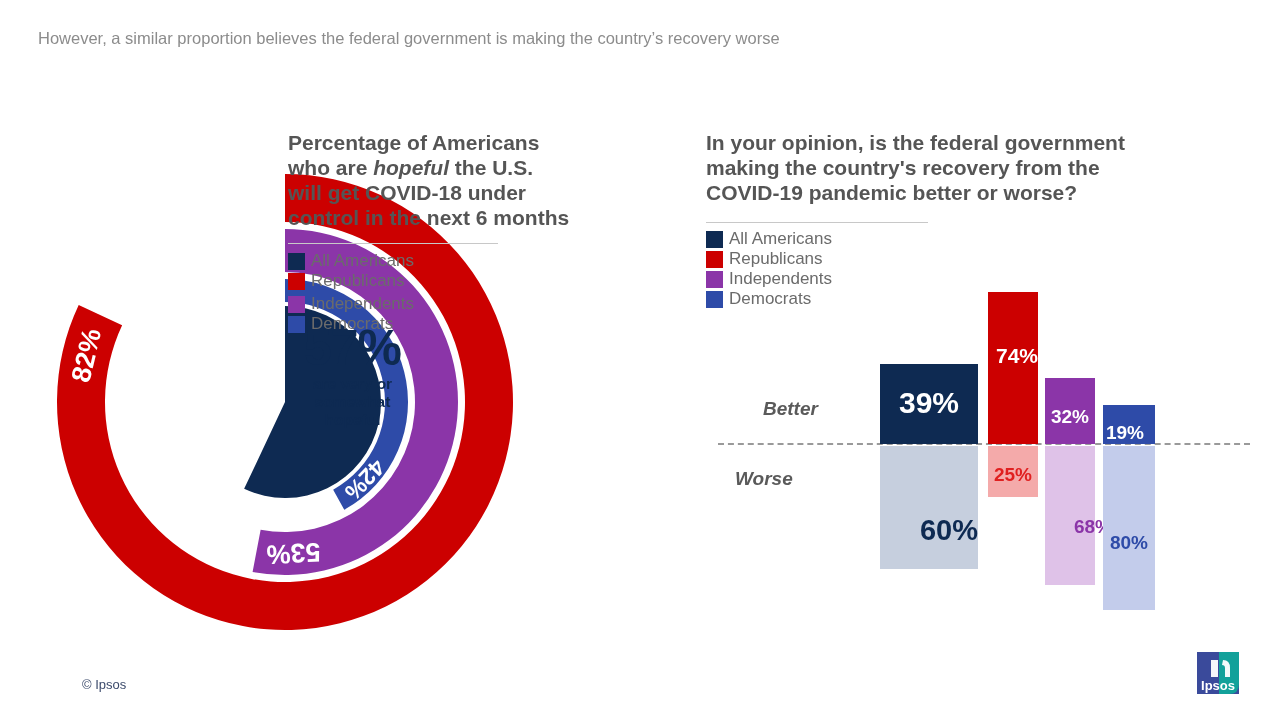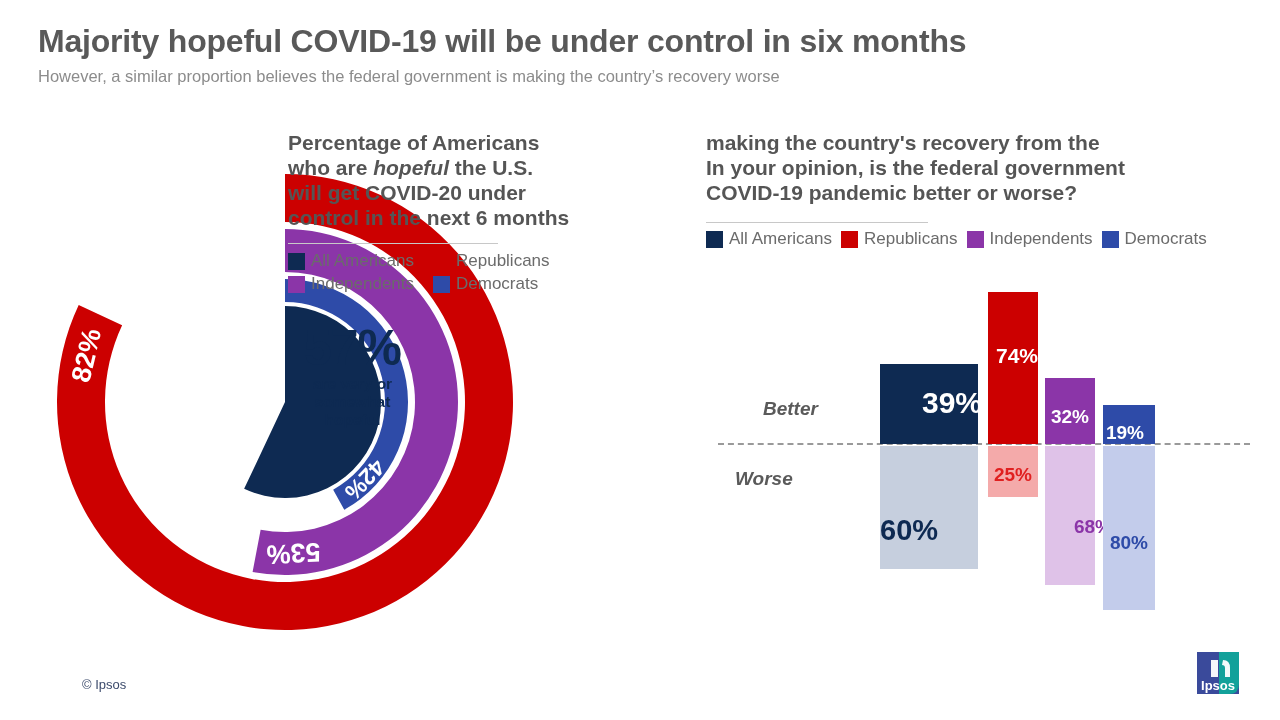--- a/index.html
+++ b/index.html
@@ -42,21 +42,21 @@
     color: #555555;
     line-height: 25px;
   }
   .panel-title .it { font-style: italic; }
 
   
   .legend-rule {
     border-top: 1px solid #c8c8c8;
     height: 0;
   }
-  .legend-row { display: flex; align-items: flex-start; }
+  .legend-row { display: flex; align-items: flex-start; flex-direction: column; }
   .legend-item { display: flex; align-items: center; margin-right: 16px; }
   .legend-swatch {
     width: 17px; height: 17px;
     margin-right: 6px;
     flex: 0 0 auto;
   }
   .legend-label {
     font-size: 17px;
     color: #6b6b6b;
     white-space: nowrap;
@@ -148,21 +148,20 @@
     left: 1195px;
     top: 650px;
     width: 50px;
     height: 50px;
   }
 </style>
 </head>
 <body>
 
 <div id="header">
-  <div id="main-title">Majority hopeful COVID-19 will be under control in six months</div>
   <div id="sub-title">However, a similar proportion believes the federal government is making the country’s recovery worse</div>
 </div>
 
 <div id="left-panel">
 
   <svg id="donut-svg" width="660" height="720" viewBox="0 0 660 720" aria-hidden="true">
     <g id="rings-group">
         <path d="M 285 174 A 228 228 0 1 1 78.6994320377475 304.92232152316353 L 122.13113055611646 325.359727518287 A 180 180 0 1 0 285 222 Z" fill="#CC0000"></path>
         <path d="M 285 229 A 173 173 0 1 1 252.5830325766696 571.9356943760631 L 260.64042910385575 529.6973425947295 A 130 130 0 1 0 285 272 Z" fill="#8B35A8"></path>
         <path d="M 285 279 A 123 123 0 0 1 344.25570191451095 509.78572164539526 L 333.1753674101715 489.6306680043864 A 100 100 0 0 0 285 302 Z" fill="#2E4BA8"></path>
@@ -171,21 +170,21 @@
     <g id="ring-labels-group">
         <text x="86.38990381387529" y="355.4164224974263" fill="#ffffff" font-family="Liberation Sans, sans-serif" font-size="27" font-weight="bold" text-anchor="middle" dominant-baseline="central" transform="rotate(283.2 86.38990381387529 355.4164224974263)">82%</text>
         <text x="293.4569580064643" y="553.2637757735702" fill="#ffffff" font-family="Liberation Sans, sans-serif" font-size="27" font-weight="bold" text-anchor="middle" dominant-baseline="central" transform="rotate(176.8 293.4569580064643 553.2637757735702)">53%</text>
         <text x="364.93553275302884" y="479.73390896828397" fill="#ffffff" font-family="Liberation Sans, sans-serif" font-size="23" font-weight="bold" text-anchor="middle" dominant-baseline="central" transform="rotate(134.20000000000002 364.93553275302884 479.73390896828397)">42%</text>
       </g>
   </svg>
 
   <div id="donut-title" class="panel-title">
     <div>Percentage of Americans</div>
     <div><span>who are </span><span class="it">hopeful</span><span> the U.S.</span></div>
-    <div>will get COVID-20 under</div>
+    <div>will get COVID-18 under</div>
     <div>control in the next 6 months</div>
   </div>
 
   <div id="donut-legend">
     <div class="legend-rule"></div>
     <div class="legend-row">
       <div class="legend-item">
         <span class="legend-swatch" style="background: rgb(14, 42, 82);"></span>
         <span class="legend-label">All Americans</span>
       </div>
@@ -212,22 +211,22 @@
       <div><span>are </span><span class="it">very</span><span> or</span></div>
       <div class="it">somewhat</div>
       <div class="it">hopeful</div>
     </div>
   </div>
 </div>
 
 <div id="right-panel">
 
   <div id="bar-title" class="panel-title">
+    <div>In your opinion, is the federal government</div>
     <div>making the country's recovery from the</div>
-    <div>In your opinion, is the federal government</div>
     <div>COVID-19 pandemic better or worse?</div>
   </div>
 
   <div id="bar-legend">
     <div class="legend-rule"></div>
     <div class="legend-row">
       <div class="legend-item">
         <span class="legend-swatch" style="background: rgb(14, 42, 82);"></span>
         <span class="legend-label">All Americans</span>
       </div>
@@ -245,23 +244,23 @@
       </div>
     </div>
   </div>
 
   <div id="bar-chart">
     <div class="axis-label" id="label-better">Better</div>
     <div class="axis-label" id="label-worse">Worse</div>
     <div class="zero-line"></div>
     <div id="bars-host">
         <div class="bar" style="left: 180px; width: 98px; height: 79.95px; top: 104.05px; background: rgb(14, 42, 82);"></div>
-        <div class="bar-value" style="left: 180px; width: 98px; text-align: center; color: rgb(255, 255, 255); font-size: 30px; top: 126.05px; padding-left: 23px;">39%</div>
+        <div class="bar-value" style="left: 180px; width: 98px; text-align: center; color: rgb(255, 255, 255); font-size: 30px; top: 126.05px;">39%</div>
         <div class="bar" style="left: 180px; width: 98px; height: 123px; top: 186px; background: rgb(198, 207, 222);"></div>
-        <div class="bar-value" style="left: 180px; width: 98px; text-align: left; color: rgb(14, 42, 82); font-size: 29px; top: 254px;">60%</div>
+        <div class="bar-value" style="left: 180px; width: 98px; text-align: right; color: rgb(14, 42, 82); font-size: 29px; top: 254px;">60%</div>
         <div class="bar" style="left: 288px; width: 50px; height: 151.7px; top: 32.3px; background: rgb(204, 0, 0);"></div>
         <div class="bar-value" style="left: 288px; width: 50px; text-align: right; color: rgb(255, 255, 255); font-size: 21px; top: 84.3px;">74%</div>
         <div class="bar" style="left: 288px; width: 50px; height: 51.25px; top: 186px; background: rgb(244, 170, 170);"></div>
         <div class="bar-value" style="left: 288px; width: 50px; text-align: center; color: rgb(224, 32, 32); font-size: 19px; top: 204px;">25%</div>
         <div class="bar" style="left: 345px; width: 50px; height: 65.6px; top: 118.4px; background: rgb(139, 53, 168);"></div>
         <div class="bar-value" style="left: 345px; width: 50px; text-align: center; color: rgb(255, 255, 255); font-size: 19px; top: 146.4px;">32%</div>
         <div class="bar" style="left: 345px; width: 50px; height: 139.4px; top: 186px; background: rgb(223, 194, 232);"></div>
         <div class="bar-value" style="left: 345px; width: 50px; text-align: center; color: rgb(139, 53, 168); font-size: 19px; top: 256px; padding-left: 23px;">68%</div>
         <div class="bar" style="left: 403px; width: 52px; height: 38.95px; top: 145.05px; background: rgb(46, 75, 168);"></div>
         <div class="bar-value" style="left: 403px; width: 44px; text-align: center; color: rgb(255, 255, 255); font-size: 19px; top: 162.05px;">19%</div>

